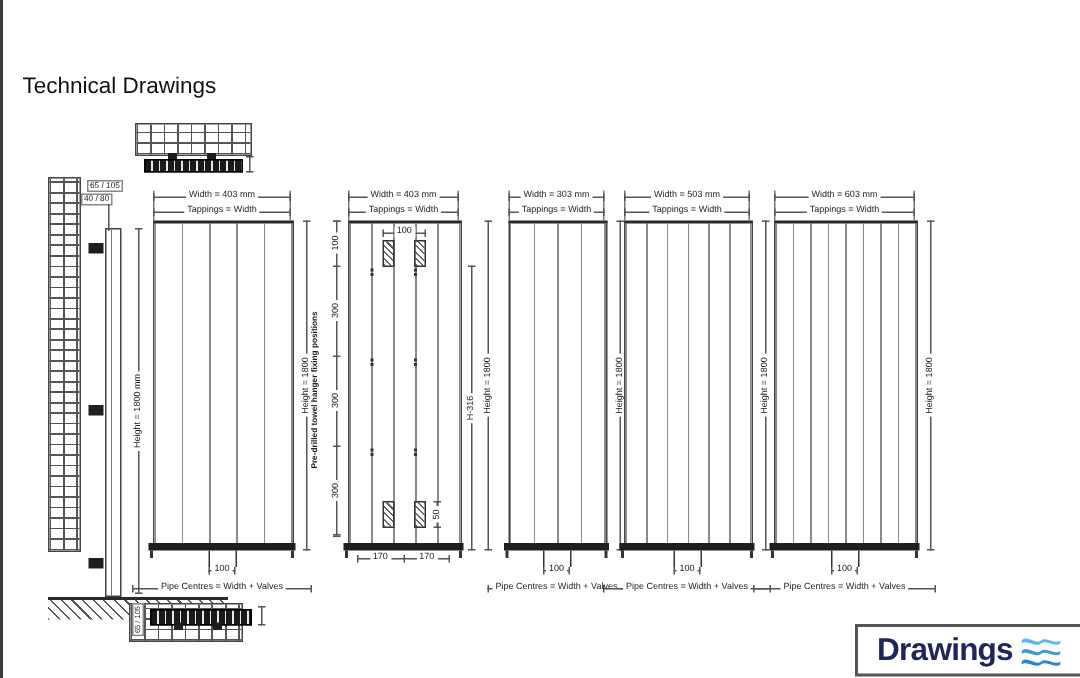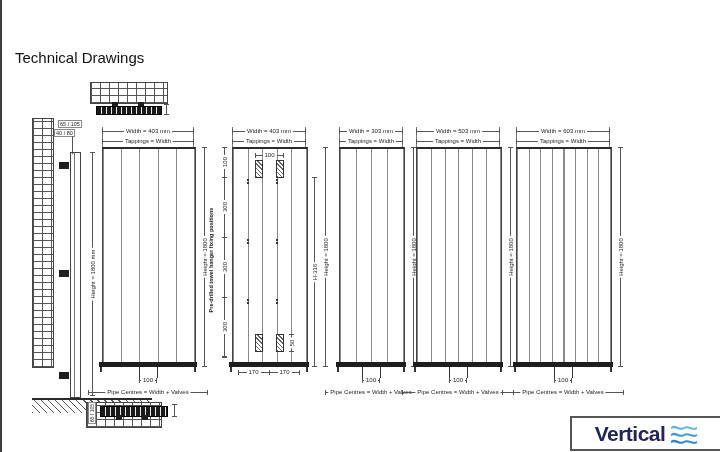--- a/index.html
+++ b/index.html
@@ -108,21 +108,21 @@
   <div class="group" id="plan-bottom" style="left:84px;top:402px;width:94px;height:48px;">
     <span class="vtag" style="left:2px;top:0;">65 / 105</span>
     <div class="plan-bar" style="left:14px;top:4px;width:66px;height:9px;"></div>
     <div class="clip-sm" style="left:30px;top:13px;"></div>
     <div class="clip-sm" style="left:56px;top:13px;"></div>
     <div class="brick" style="left:10px;top:19px;width:74px;height:24px;"></div>
     <div class="vdim" style="left:88px;top:2px;height:13px;"></div>
   </div>
 
   <div id="logo">
-    <span id="logo-text" style="color: rgb(32, 38, 90);">Vertical</span>
+    <span id="logo-text" style="color: rgb(32, 38, 90);">Drawings</span>
     <svg width="26" height="20" viewBox="0 0 26 20">
       <path class="wave" d="M0,3 C4,-1 9,6 13,3 C17,0 22,6 26,3 L26,5 C22,8 17,2 13,5 C9,8 4,2 0,5 Z" fill="#64b3e8"></path>
       <path class="wave" d="M0,10 C4,6 9,13 13,10 C17,7 22,13 26,10 L26,12 C22,15 17,9 13,12 C9,15 4,9 0,12 Z" fill="#3f9ad9"></path>
       <path class="wave" d="M0,17 C4,13 9,20 13,17 C17,14 22,20 26,17 L26,19 C22,22 17,16 13,19 C9,22 4,16 0,19 Z" fill="#2c86c9"></path>
     </svg>
   </div>
 
 <div class="fv" style="left: 100px; top: 120px; width: 92px; --col: 18.2px;">
     <div class="ext ext-l"></div>
     <div class="ext ext-r"></div>

